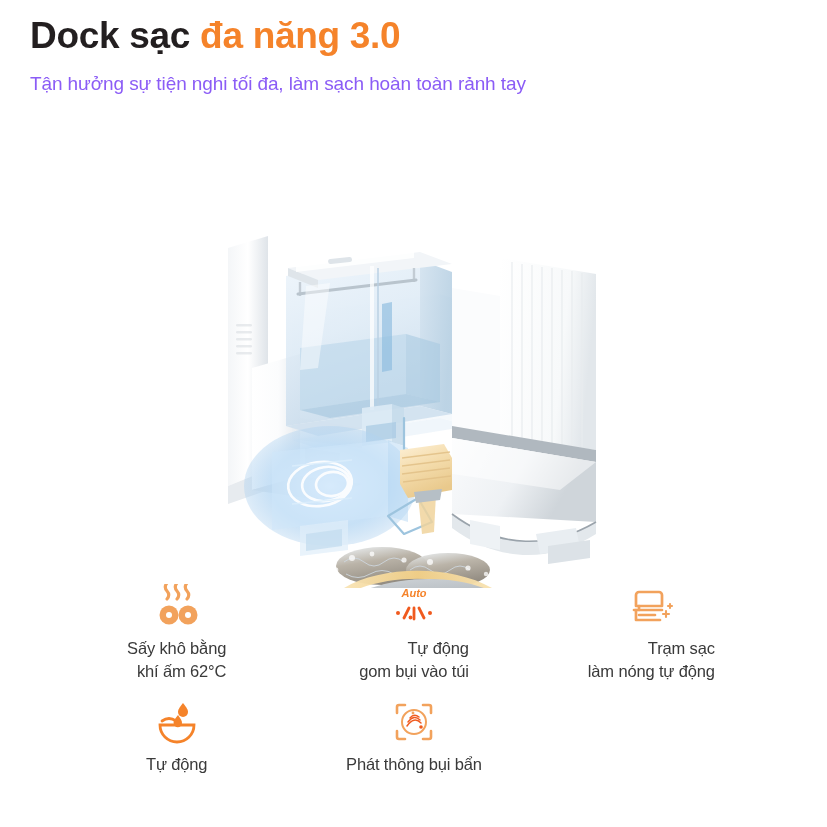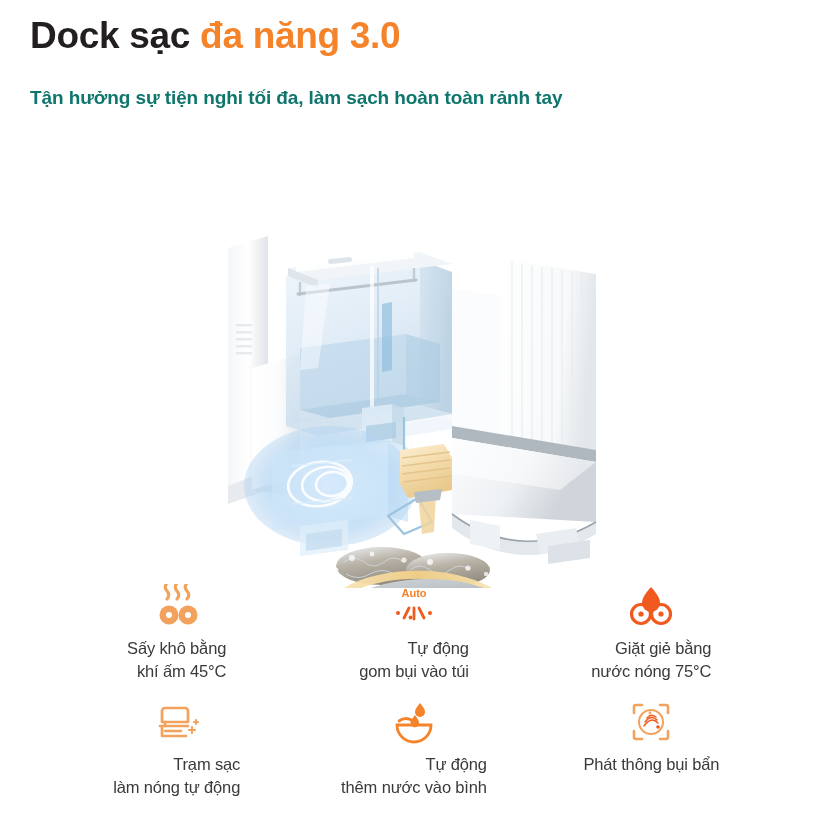--- a/index.html
+++ b/index.html
@@ -14,36 +14,36 @@
   .page { position:relative; width:827px; height:581px; background:#fff; }
 
   
   .header { position:absolute; left:30px; top:14px; width:770px; }
   .headline {
     font-size:37px; font-weight:bold; letter-spacing:-0.3px;
     color:#231F20; line-height:1.18; white-space:nowrap;
   }
   .headline .accent { color:#F5832A; }
   .subhead {
-    margin-top:27px; font-size:19px; font-weight:700;
-    color:#0f766e; letter-spacing:-0.1px; line-height:1.35; white-space:nowrap;
+    margin-top:13px; font-size:19px; font-weight:400;
+    color:#8b5cf6; letter-spacing:-0.1px; line-height:1.35; white-space:nowrap;
   }
 
   
   .stage { position:absolute; left:0; top:118px; width:827px; height:470px; }
   .stage svg { display:block; width:100%; height:100%; }
 
   
   .features {
     position:absolute; left:58px; top:583px; width:712px; height:232px;
     display:grid; grid-template-columns:repeat(3,1fr); grid-template-rows:repeat(2,1fr);
     column-gap:0px; row-gap:0px;
   }
   .feature { display:flex; flex-direction:column; align-items:center; justify-content:flex-start; }
-  .feature .ico { height:46px; display:flex; align-items:center; justify-content:center; }
+  .feature .ico { height:46px; display:flex; align-items:center; justify-content:center;font-style:italic; }
   .feature .ico svg { display:block; }
   .feature .cap {
     margin-top:8px; text-align:right; color:#3a3a3a;
     font-size:16.5px; line-height:1.42; letter-spacing:-0.15px; white-space:nowrap;
   }
   .feature .cap .l2 { display:block; }
 </style>
 </head>
 <body>
 
@@ -285,21 +285,21 @@
             <path d="M35 15 q3.5 -4 0 -8 q-3.5 -4 0 -8"></path>
           </g>
           <circle cx="17" cy="31" r="9.5" fill="#F2A25C"></circle>
           <circle cx="17" cy="31" r="3" fill="#ffffff"></circle>
           <circle cx="36" cy="31" r="9.5" fill="#F2A25C"></circle>
           <circle cx="36" cy="31" r="3" fill="#ffffff"></circle>
         </svg>
       </div>
       <div class="cap">
         <span>Sấy khô bằng</span>
-        <span class="l2">khí ấm 45°C</span>
+        <span class="l2">khí ấm 62°C</span>
       </div>
     </div>
 
     <div class="feature">
       <div class="ico">
         <svg width="52" height="44" viewBox="0 0 52 44">
           <text x="26" y="13" text-anchor="middle" font-family="Liberation Sans, sans-serif" font-size="11" font-weight="bold" fill="#F5832A">Auto</text>
           <g stroke="#F05A1E" stroke-width="2.8" stroke-linecap="round" fill="none">
             <path d="M16 34 L21 24"></path>
             <path d="M26 35 L26 24"></path>
@@ -311,35 +311,20 @@
             <circle cx="42" cy="29" r="2"></circle>
           </g>
         </svg>
       </div>
       <div class="cap">
         <span>Tự động</span>
         <span class="l2">gom bụi vào túi</span>
       </div>
     </div>
 
-    <div class="feature">
-      <div class="ico">
-        <svg width="50" height="46" viewBox="0 0 50 46">
-          <path d="M25 4 C32 12 34 16 34 20 a9 9 0 0 1 -18 0 c0 -4 2 -8 9 -16 Z" fill="#F05A1E"></path>
-          <circle cx="15" cy="31" r="9.5" fill="none" stroke="#F05A1E" stroke-width="3.2"></circle>
-          <circle cx="15" cy="31" r="2.6" fill="#F05A1E"></circle>
-          <circle cx="35" cy="31" r="9.5" fill="none" stroke="#F05A1E" stroke-width="3.2"></circle>
-          <circle cx="35" cy="31" r="2.6" fill="#F05A1E"></circle>
-        </svg>
-      </div>
-      <div class="cap">
-        <span>Giặt giẻ bằng</span>
-        <span class="l2">nước nóng 75°C</span>
-      </div>
-    </div>
 
     <div class="feature">
       <div class="ico">
         <svg width="50" height="44" viewBox="0 0 50 44">
           <g stroke="#F2A25C" stroke-width="2.7" fill="none" stroke-linejoin="round" stroke-linecap="round">
             <path d="M13 8 h20 a3 3 0 0 1 3 3 v11 h-26 v-11 a3 3 0 0 1 3 -3 Z"></path>
             <path d="M8 26 h28"></path>
             <path d="M13 31 h16"></path>
             <path d="M10 26 L10 36 h24"></path>
             <path d="M13 22 L13 26"></path>
@@ -364,21 +349,20 @@
           <path d="M31 4 C35 9 36 11 36 13 a5 5 0 0 1 -10 0 c0 -2 1 -4 5 -9 Z" fill="#F5832A"></path>
           <path d="M26 16 C29 20 30 22 30 24 a4.2 4.2 0 0 1 -8.4 0 c0 -2 1 -4 4.4 -8 Z" fill="#F5832A"></path>
           <g stroke="#F5832A" stroke-width="2.8" fill="none" stroke-linecap="round">
             <path d="M8 26 h34 a17 17 0 0 1 -34 0 Z"></path>
             <path d="M10 22 q7 -5 14 0"></path>
           </g>
         </svg>
       </div>
       <div class="cap">
         <span>Tự động</span>
-        <span class="l2">thêm nước vào bình</span>
       </div>
     </div>
 
     <div class="feature">
       <div class="ico">
         <svg width="46" height="46" viewBox="0 0 46 46">
           <g stroke="#F2A25C" stroke-width="2.6" fill="none" stroke-linecap="round" stroke-linejoin="round">
             <path d="M6 14 L6 8 a2 2 0 0 1 2 -2 L14 6"></path>
             <path d="M32 6 L38 6 a2 2 0 0 1 2 2 L40 14"></path>
             <path d="M40 32 L40 38 a2 2 0 0 1 -2 2 L32 40"></path>

